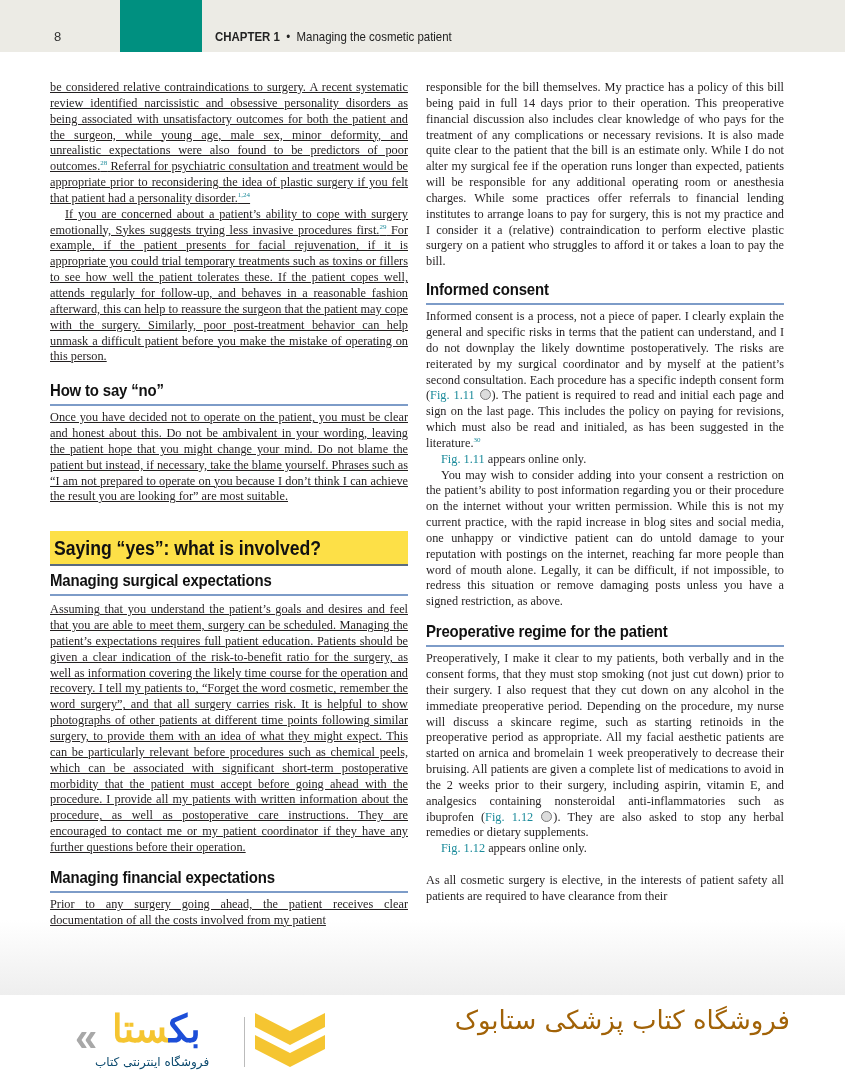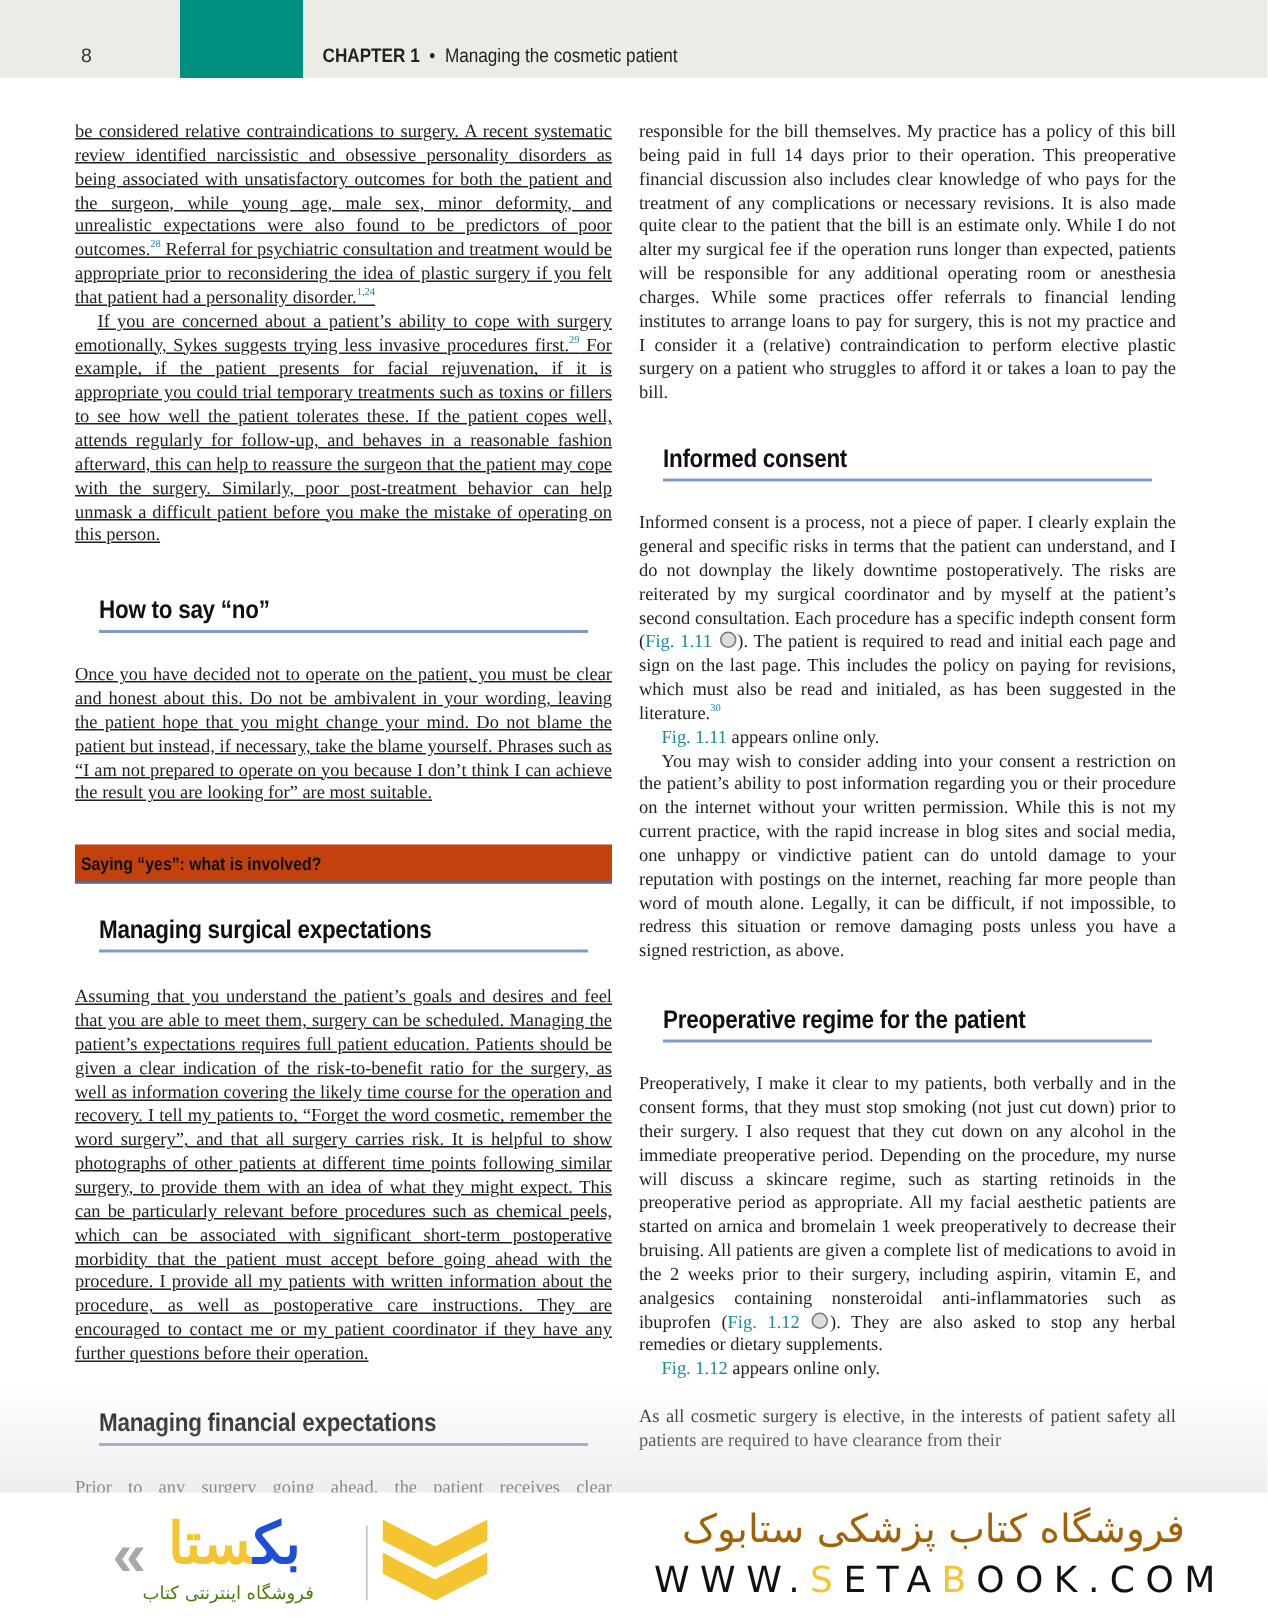--- a/index.html
+++ b/index.html
@@ -35,29 +35,29 @@
     font-family: "Liberation Serif", serif; hyphens: none;
   }
   p.indent { text-indent: 15px; }
   sup { font-size: 7px; color: #1a8a9a; line-height: 0; }
   .link { color: #1a8a9a; }
   .online-icon {
     display: inline-block; width: 9px; height: 9px; border: 1.5px solid #777;
     border-radius: 50%; background: #ddd; vertical-align: -1px; margin: 0 1px;
   }
   h2 {
-    margin: 16px; font-family: "Liberation Sans", sans-serif; font-weight: bold;
+    margin: 0; font-family: "Liberation Sans", sans-serif; font-weight: bold;
     font-size: 17px; color: #111; padding-bottom: 3px;
     border-bottom: 2px solid #7d9cc8; transform-origin: left;
     letter-spacing: -0.2px;
   }
   h2 span { display: inline-block; transform: scaleX(0.88); transform-origin: left; white-space: nowrap; }
   h1.bigsec {
     margin: 0; font-family: "Liberation Sans", sans-serif; font-weight: bold;
-    font-size: 12px; color: #111; background: #c2410c;
+    font-size: 20px; color: #111; background: #fde047;
     padding: 6px 4px 4px 4px; border-bottom: 2px solid #5a6b80;
   }
   h1.bigsec span { display: inline-block; transform: scaleX(0.88); transform-origin: left; white-space: nowrap; }
   .fade {
     position: absolute; left: 0; top: 920px; width: 845px; height: 80px;
     background: linear-gradient(to bottom, rgba(255,255,255,0), rgba(225,225,225,0.6));
     pointer-events: none;
   }
   .footer {
     position: absolute; left: 0; top: 995px; width: 845px; height: 85px; background: #fff;
@@ -67,21 +67,21 @@
     font-size: 40px; font-weight: bold; color: #a8a8a8; letter-spacing: -6px;
   }
   .logo-mark {
     position: absolute; left: 112px; top: 12px; font-family: "Liberation Sans", sans-serif;
     font-size: 38px; font-weight: bold;
   }
   .logo-mark .g { color: #1d4ed8; }
   .logo-mark .y { color: #f5c531; margin-top: 40px; }
   .logo-sub {
     position: absolute; left: 95px; top: 60px; font-family: "DejaVu Sans", sans-serif;
-    font-size: 12px; color: #4d7c0f; direction: rtl;
+    font-size: 12px; color: #0c4a6e; direction: rtl;
   }
   .logo-divider { position: absolute; left: 244px; top: 22px; width: 1px; height: 50px; background: #bbb; }
   .logo-chevron { position: absolute; left: 255px; top: 18px; }
   .shop-title {
     position: absolute; right: 55px; top: 10px; font-family: "DejaVu Sans", sans-serif;
     font-size: 26px; color: #a16207; direction: rtl;
   }
   .shop-url {
     position: absolute; left: 436px; top: 44px; font-family: "DejaVu Sans", sans-serif;
     font-size: 24px; letter-spacing: 7px; color: #111;
@@ -151,14 +151,13 @@
   <span class="logo-mark">
     <span class="g">بک</span><span class="y">ستا</span>
   </span>
   <span class="logo-sub">فروشگاه اینترنتی کتاب</span>
   <div class="logo-divider"></div>
   <svg class="logo-chevron" width="70" height="58" viewBox="0 0 70 58">
     <polygon points="0,0 35,18 70,0 70,14 35,32 0,14" fill="#f5c531"></polygon>
     <polygon points="0,22 35,40 70,22 70,36 35,54 0,36" fill="#f5c531"></polygon>
   </svg>
   <span class="shop-title">فروشگاه کتاب پزشکی ستابوک</span>
-  <span class="shop-url"><span>WWW.</span><span class="hl">S</span><span>ETA</span><span class="hl">B</span><span>OOK.COM</span></span>
 </div>
 
 </body></html>

